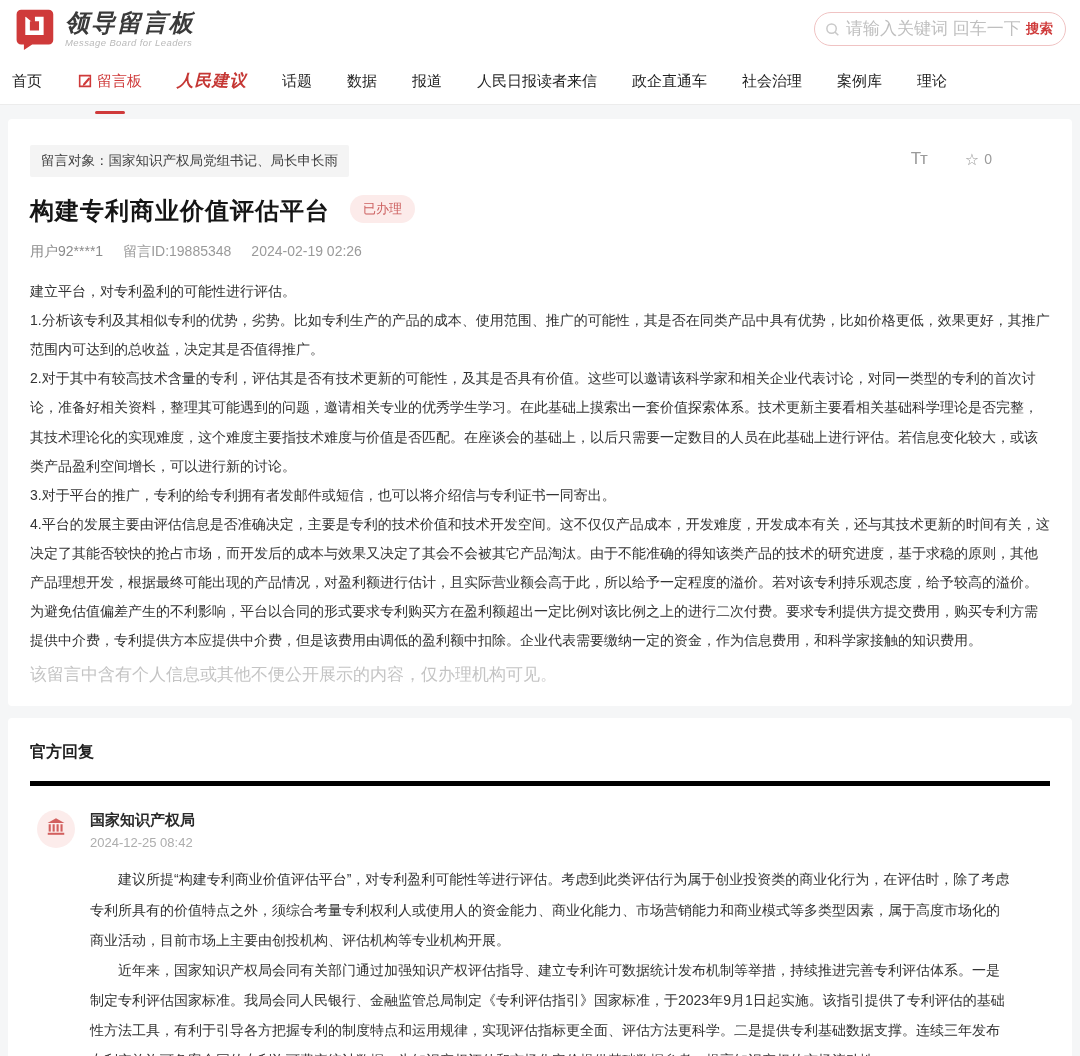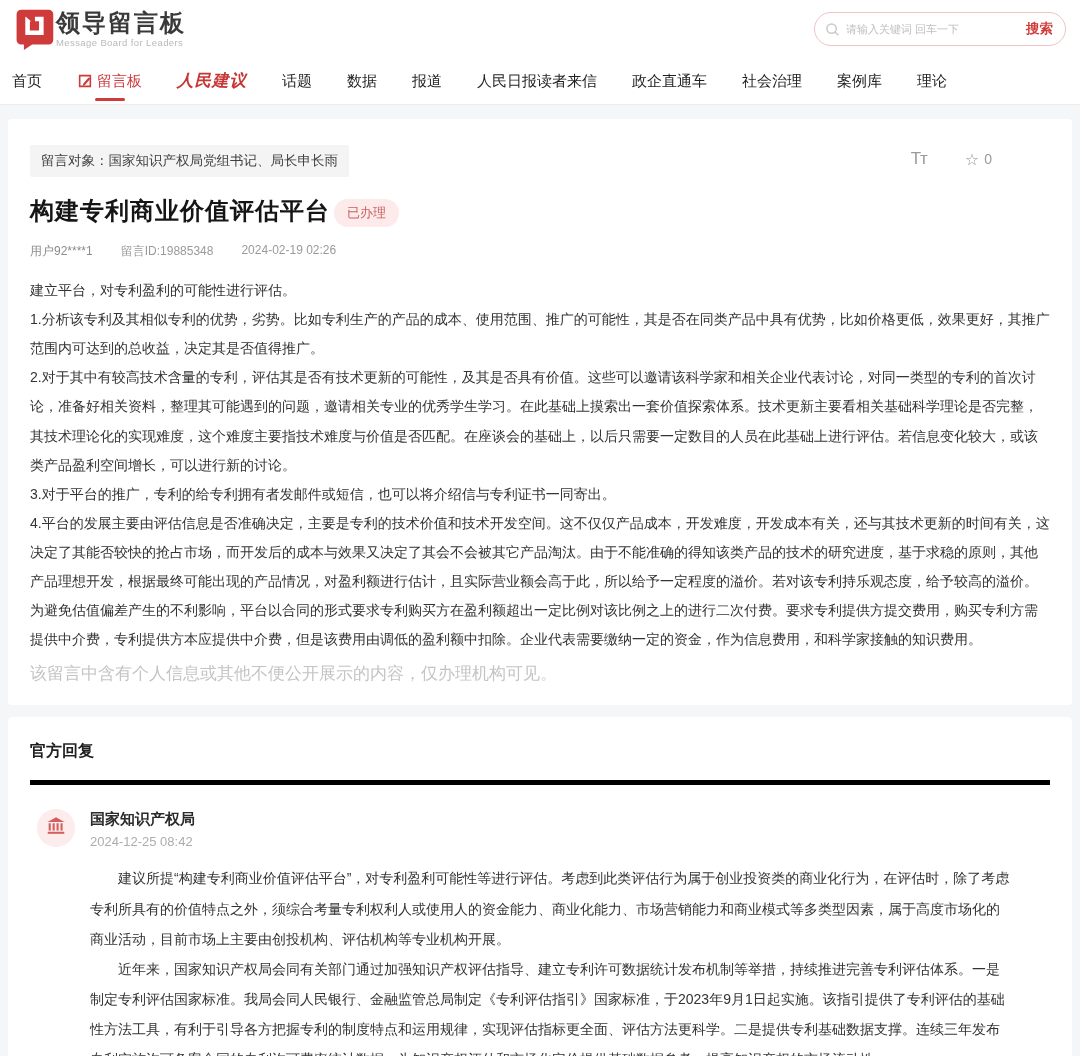--- a/index.html
+++ b/index.html
@@ -7,42 +7,42 @@
   body { font-family: "Liberation Sans", "DejaVu Sans", sans-serif; }
   .page {
     width: 1080px; height: 1056px; margin: 0 auto;
     background: #f5f6f7; overflow: hidden; position: relative;
   }
   
   .topbar {
     height: 58px; background:#fff; display:flex; align-items:center;
     justify-content: space-between; padding: 0 14px 0 12px;
   }
-  .logo { display:flex; align-items:center; cursor:pointer; }
+  .logo { display:flex; align-items:center; gap:9px; cursor:pointer;font-style:italic; }
   .logo-icon svg { display:block; }
   .logo-title { font-size: 24px; font-weight: bold; color:#3a3a3a; letter-spacing: 2px; line-height:1.05; }
   .logo-sub { font-size: 9.5px; color:#b9b9b9; margin-top:2px; letter-spacing:.4px; }
   .searchbox {
     display:flex; align-items:center; width: 252px; height: 34px;
     border: 1px solid #f0c3c3; border-radius: 17px; padding: 0 12px 0 10px; background:#fff;
   }
   .search-icon { display:flex; margin-right:6px; }
   .search-input {
-    flex:1; border:none; outline:none; font-size: 11px; color:#701a75; min-width:0;
+    flex:1; border:none; outline:none; font-size: 17px; color:#701a75; min-width:0;
     font-family: inherit; background:transparent;
   }
   .search-input::placeholder { color:#bfbfbf; }
   .search-btn {
     border:none; background:none; color:#cf3a3a; font-size:13.5px; font-weight:bold;
     cursor:pointer; font-family:inherit; padding:0;
   }
   
   .mainnav {
     background:#fff; border-bottom: 1px solid #ececec;
-    display:flex; align-items:center; gap: 35px; padding: 0 12px; height: 47px;
+    display:flex; gap: 35px; padding: 0 12px; height: 47px;
     font-size: 15px;
   }
   .nav-item { color:#1f1f1f; text-decoration:none; cursor:pointer; white-space:nowrap; position:relative; display:flex; align-items:center; gap:4px; }
   .nav-item.active { color:#cf3a3a; font-weight:normal; }
   .nav-item.active::after {
     content:""; position:absolute; left:50%; transform:translateX(-50%);
     bottom:-10px; width:30px; height:3px; border-radius:2px; background:#cf3a3a;
   }
   .nav-item.brand { color:#c53734; font-weight:bold; font-style:italic; font-size:16.5px; letter-spacing:1px; }
   .nav-edit-icon { display:flex; }
@@ -51,27 +51,27 @@
   .message-card { margin-top: 14px; padding: 26px 22px 20px; }
   .msg-top { display:flex; justify-content:space-between; align-items:flex-start; }
   .target-tag {
     display:inline-block; background:#f4f4f4; color:#3f3f3f;
     font-size: 13.5px; padding: 7px 11px; border-radius:2px;
   }
   .msg-tools { display:flex; align-items:center; gap: 38px; color:#9a9a9a; padding: 4px 58px 0 0; }
   .font-size-toggle { font-size: 17px; cursor:pointer; letter-spacing:-1px; }
   .star { display:flex; align-items:center; gap:5px; font-size:14px; cursor:pointer; color:#9a9a9a; }
   .star-icon { font-size: 16px; }
-  .msg-title-row { margin-top: 18px; display:flex; align-items:flex-end; gap: 4px; }
+  .msg-title-row { margin-top: 18px; display:flex; align-items:flex-start; gap: 20px; }
   .msg-title { font-size: 24px; color:#151515; font-weight:bold; letter-spacing:1px; }
   .status-badge {
     background:#fcebea; color:#cc5f5f; font-size:13px;
     padding: 5px 13px; border-radius: 14px; white-space:nowrap;
   }
-  .msg-meta { margin-top: 16px; display:flex; gap: 28px; font-size: 12px; color:#9a9a9a; }
+  .msg-meta { margin-top: 16px; display:flex; gap: 20px; font-size: 14px; color:#9a9a9a; }
   .msg-meta .user { color:#8b8b8b; }
   .msg-body { margin-top: 16px; font-size: 14px; color:#333; line-height: 2.08; }
   .msg-body p { margin:0; }
   .privacy-note { margin-top: 8px; color:#c4c4c4; font-size: 17px; }
   
   .reply-card { margin-top: 12px; padding: 24px 22px 24px; }
   .reply-header { font-size: 16px; font-weight:bold; color:#1f1f1f; padding-bottom: 18px; border-bottom: 5px solid #000000; }
   .reply-row { display:flex; gap: 15px; margin-top: 24px; padding-left: 7px; }
   .agency-avatar {
     width: 38px; height: 38px; border-radius: 50%; background:#fceceb;

